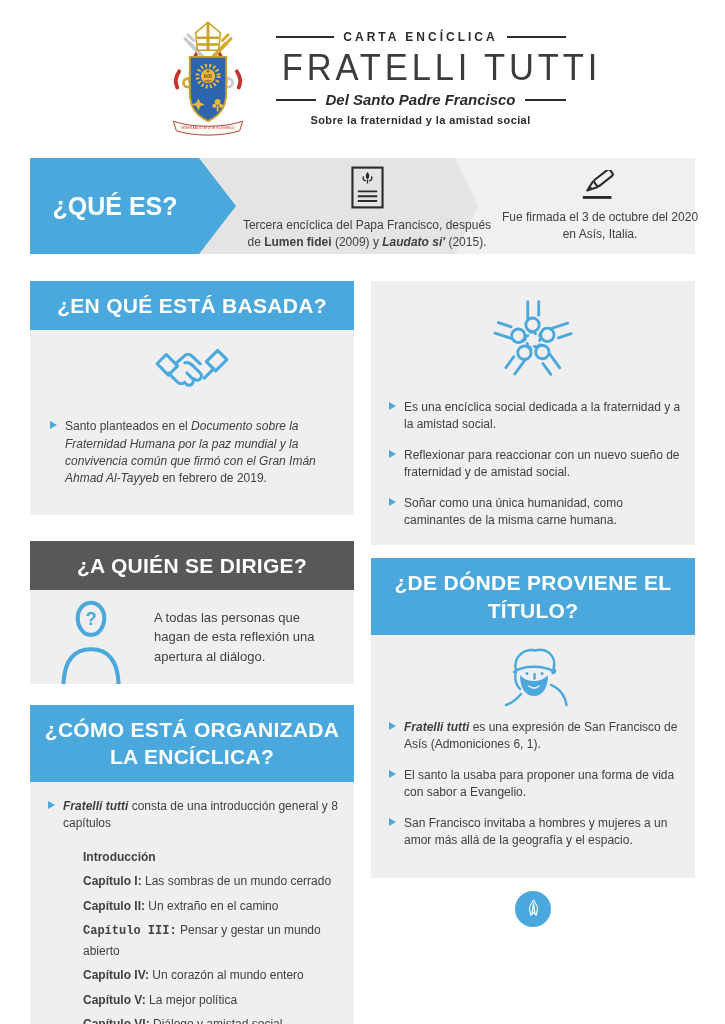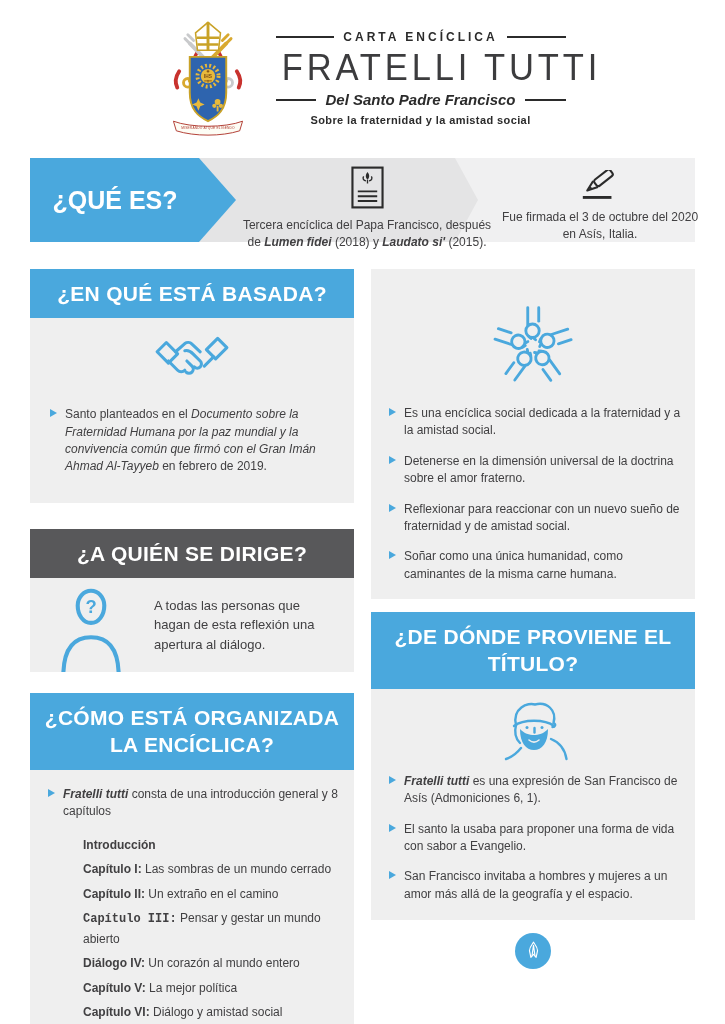--- a/index.html
+++ b/index.html
@@ -16,21 +16,21 @@
   .masthead{display:flex;justify-content:center;align-items:center;gap:20px;padding-top:16px;height:140px;}
   .emblem{width:96px;height:120px;flex:none;}
   .title-block{width:290px;text-align:center;color:#3A3A3C;}
   .rule-row{display:flex;align-items:center;gap:9px;}
   .rule{flex:1;height:2px;background:#2B2B2B;}
   .kicker{font-size:12px;font-weight:bold;letter-spacing:3px;white-space:nowrap;color:#2B2B2B;}
   .main-title{font-size:36px;letter-spacing:4px;font-weight:400;color:#3C3C3E;margin:3px 0 2px;white-space:nowrap;transform:scaleX(.96);transform-origin:center;}
   .subtitle{font-size:15px;font-weight:bold;font-style:italic;white-space:nowrap;color:#2B2B2B;}
   .tagline{font-size:11px;font-weight:bold;margin-top:6px;color:#2B2B2B;letter-spacing:.4px;}
   
-  .band{position:relative;height:84px;margin:18px 30px 3px;}
+  .band{position:relative;height:96px;margin:18px 30px 3px;}
   .band-light{position:absolute;inset:0;background:var(--band-light);}
   .band-gray{position:absolute;top:0;bottom:0;left:0;width:448px;background:var(--band-gray);
     clip-path:polygon(0 0,425px 0,448px 50%,425px 100%,0 100%);}
   .band-blue{position:absolute;top:0;bottom:0;left:0;width:206px;background:var(--accent-blue);
     clip-path:polygon(0 0,169px 0,206px 50%,169px 100%,0 100%);}
   .band-content{position:relative;height:100%;}
   .band-label{position:absolute;left:0;top:0;bottom:0;width:170px;display:flex;align-items:center;justify-content:center;
     color:#fff;font-size:25px;font-weight:bold;}
   .band-item{position:absolute;text-align:center;}
   .qi1{left:210px;width:254px;top:8px;}
@@ -49,23 +49,23 @@
     border-top:4.5px solid transparent;border-bottom:4.5px solid transparent;margin:3px 8px 0 0;}
   .bullet p{margin:0;font-size:12px;line-height:1.45;}
   
   .panel-basada{padding:12px 12px 14px;margin-bottom:26px;}
   .panel-basada .icon-row{padding:4px 0 14px;}
   .panel-dirige{display:flex;align-items:flex-end;height:94px;overflow:hidden;padding:0 8px 0 28px;margin-bottom:21px;}
   .dirige-text{font-size:13px;line-height:1.5;margin:0 0 18px 30px;width:185px;}
   .panel-organizada{padding:16px 10px 22px;}
   .chapters{margin:15px 0 0 38px;}
   .chapters p{margin:5px;font-size:12px;line-height:1.63;}
-  .panel-propone{padding:28px 10px 3px;margin-bottom:13px;}
+  .panel-propone{padding:10px 10px 3px;margin-bottom:13px;}
   .panel-propone .icon-row{padding:6px 0 12px;}
-  .panel-titulo{padding:8px 10px 4px;}
+  .panel-titulo{padding:8px 10px 16px;}
   .panel-titulo .icon-row{padding:2px 0 8px;}
   
   .prayer{text-align:center;padding-top:13px;}
   .pray-circle{width:36px;height:36px;border-radius:50%;background:var(--accent-blue);
     display:inline-flex;align-items:center;justify-content:center;}
 </style>
 </head>
 <body>
 
 <header class="masthead">
@@ -134,21 +134,21 @@
     <div class="band-label">¿QUÉ ES?</div>
     <div class="band-item qi1">
       <svg width="33" height="43" viewBox="0 0 34 44">
         <g fill="none" stroke="#2B2B2B" stroke-width="2.2">
           <rect x="1.5" y="1.5" width="31" height="41"></rect>
           <path d="M7 26 h20 M7 31 h20 M7 36 h20" stroke-width="2"></path>
         </g>
         <path d="M17 6 c-2.4 2.6 -2.4 5.8 0 8 c2.4 -2.2 2.4 -5.4 0 -8 Z" fill="#2B2B2B"></path>
         <path d="M13 10.5 c-1.4 2.2 0 4.4 2.4 4.6 M21 10.5 c1.4 2.2 0 4.4 -2.4 4.6 M17 14 v4" fill="none" stroke="#2B2B2B" stroke-width="1.4"></path>
       </svg>
-      <p><span>Tercera encíclica del Papa Francisco, después de </span><span style="font-weight: bold; font-style: italic;">Lumen fidei</span><span> (2018) y </span><span style="font-weight: bold; font-style: italic;">Laudato si'</span><span> (2015).</span></p>
+      <p><span>Tercera encíclica del Papa Francisco, después de </span><span style="font-weight: bold; ">Lumen fidei</span><span> (2009) y </span><span style="font-weight: bold; font-style: italic;">Laudato si'</span><span> (2015).</span></p>
     </div>
     <div class="band-item qi2">
       <svg width="42" height="31" viewBox="0 0 44 32">
         <g transform="rotate(-38 20 13)" fill="none" stroke="#2B2B2B" stroke-width="2.2" stroke-linejoin="round">
           <rect x="17" y="8.5" width="21" height="8" rx="2.5"></rect>
           <path d="M17 8.5 L6 12.5 L17 16.5"></path>
           <circle cx="10.5" cy="12.5" r="1.1" fill="#2B2B2B" stroke="none"></circle>
         </g>
         <path d="M4 28.5 L34 28.5" stroke="#2B2B2B" stroke-width="3" fill="none"></path>
       </svg>
@@ -197,21 +197,21 @@
     <div class="panel panel-organizada">
       <div class="bullet">
         <span class="tri"></span>
         <p><span style="font-weight: bold; font-style: italic;">Fratelli tutti</span><span> consta de una introducción general y 8 capítulos</span></p>
       </div>
       <div class="chapters">
         <p><span style="font-weight: bold;">Introducción</span></p>
         <p><span style="font-weight: bold;">Capítulo I:</span><span> Las sombras de un mundo cerrado</span></p>
         <p><span style="font-weight: bold;">Capítulo II:</span><span> Un extraño en el camino</span></p>
         <p><span style="font-weight: bold; font-family: Liberation Mono, monospace;">Capítulo III:</span><span> Pensar y gestar un mundo abierto</span></p>
-        <p><span style="font-weight: bold;">Diálogo IV:</span><span> Un corazón al mundo entero</span></p>
+        <p><span style="font-weight: bold;">Capítulo IV:</span><span> Un corazón al mundo entero</span></p>
         <p><span style="font-weight: bold;">Capítulo V:</span><span> La mejor política</span></p>
         <p><span style="font-weight: bold;">Capítulo VI:</span><span> Diálogo y amistad social</span></p>
 
       </div>
     </div>
   </div>
 
   <div class="col">
     <div class="panel panel-propone">
       <div class="icon-row">
@@ -230,24 +230,20 @@
           <use href="#arm" transform="rotate(216 45 45)"></use>
           <use href="#arm" transform="rotate(288 45 45)"></use>
         </svg>
       </div>
       <div class="bullet">
         <span class="tri"></span>
         <p><span>Es una encíclica social dedicada a la fraternidad y a la amistad social.</span></p>
       </div>
       <div class="bullet">
         <span class="tri"></span>
-        <p><span>Detenerse en la dimensión universal de la doctrina sobre el amor fraterno.</span></p>
-      </div>
-      <div class="bullet">
-        <span class="tri"></span>
         <p><span>Reflexionar para reaccionar con un nuevo sueño de fraternidad y de amistad social.</span></p>
       </div>
       <div class="bullet">
         <span class="tri"></span>
         <p><span>Soñar como una única humanidad, como caminantes de la misma carne humana.</span></p>
       </div>
     </div>
 
     <div class="sec-header hdr-blue">¿DE DÓNDE PROVIENE EL TÍTULO?</div>
     <div class="panel panel-titulo">

